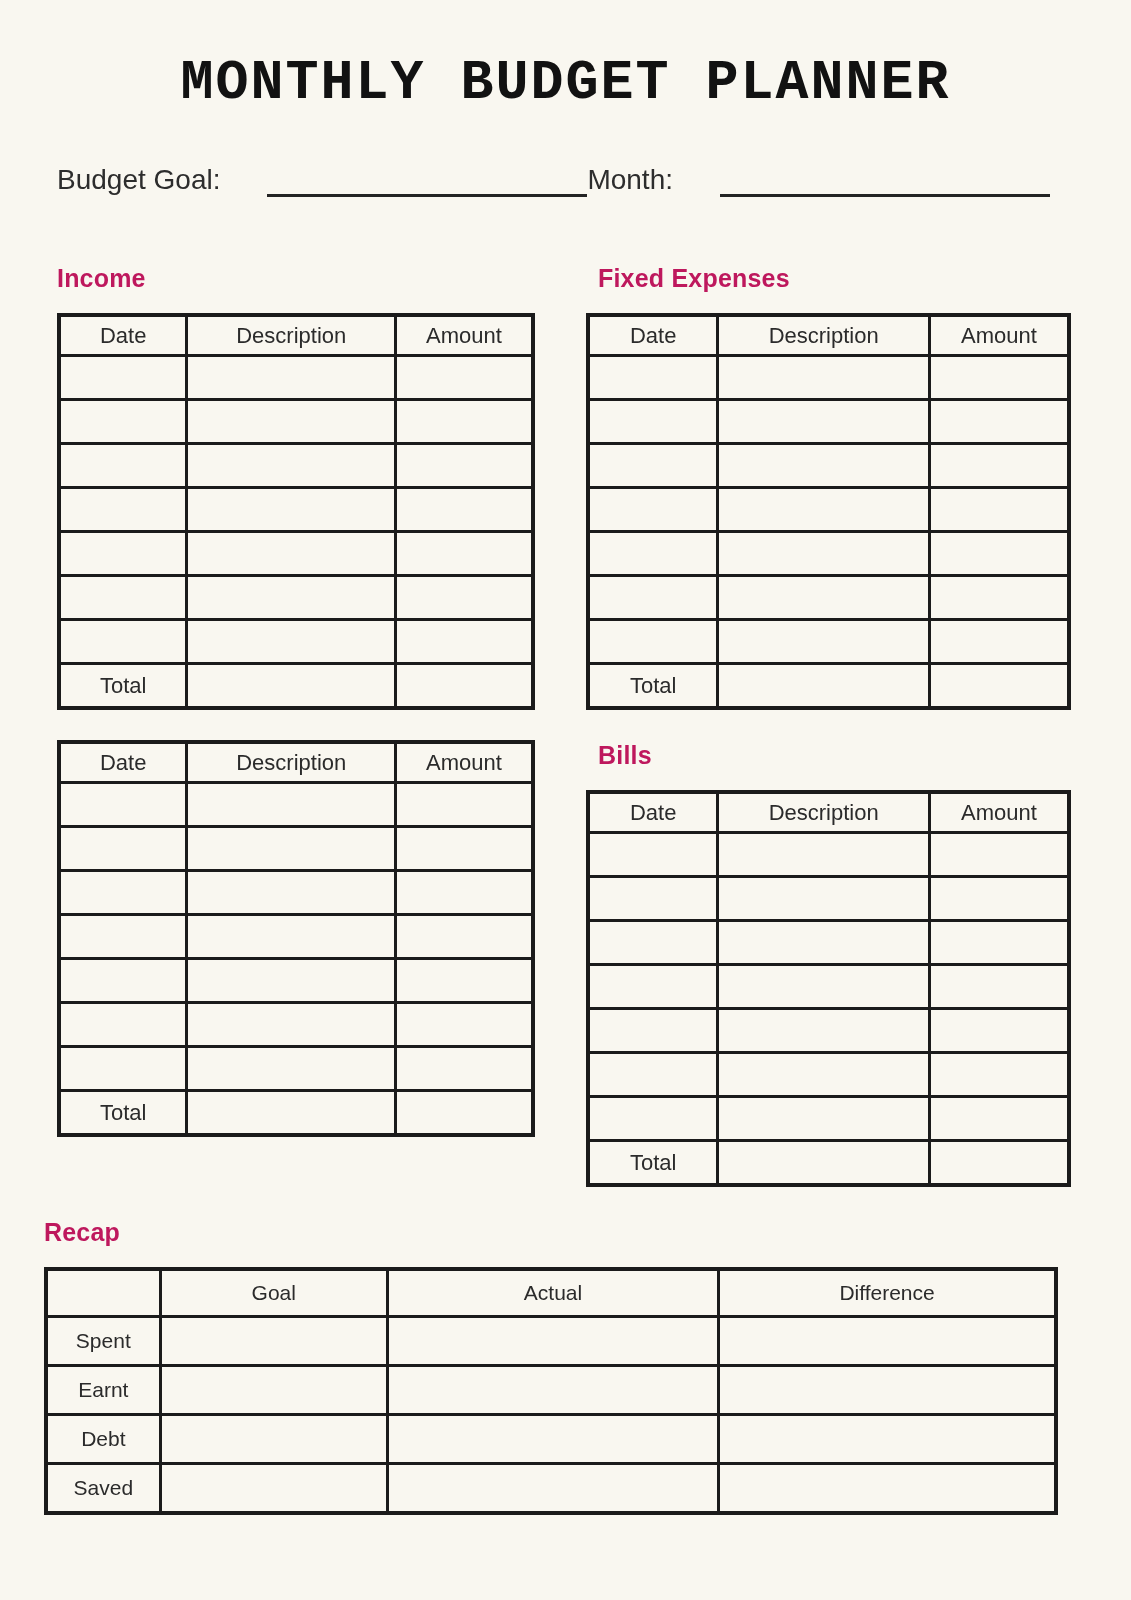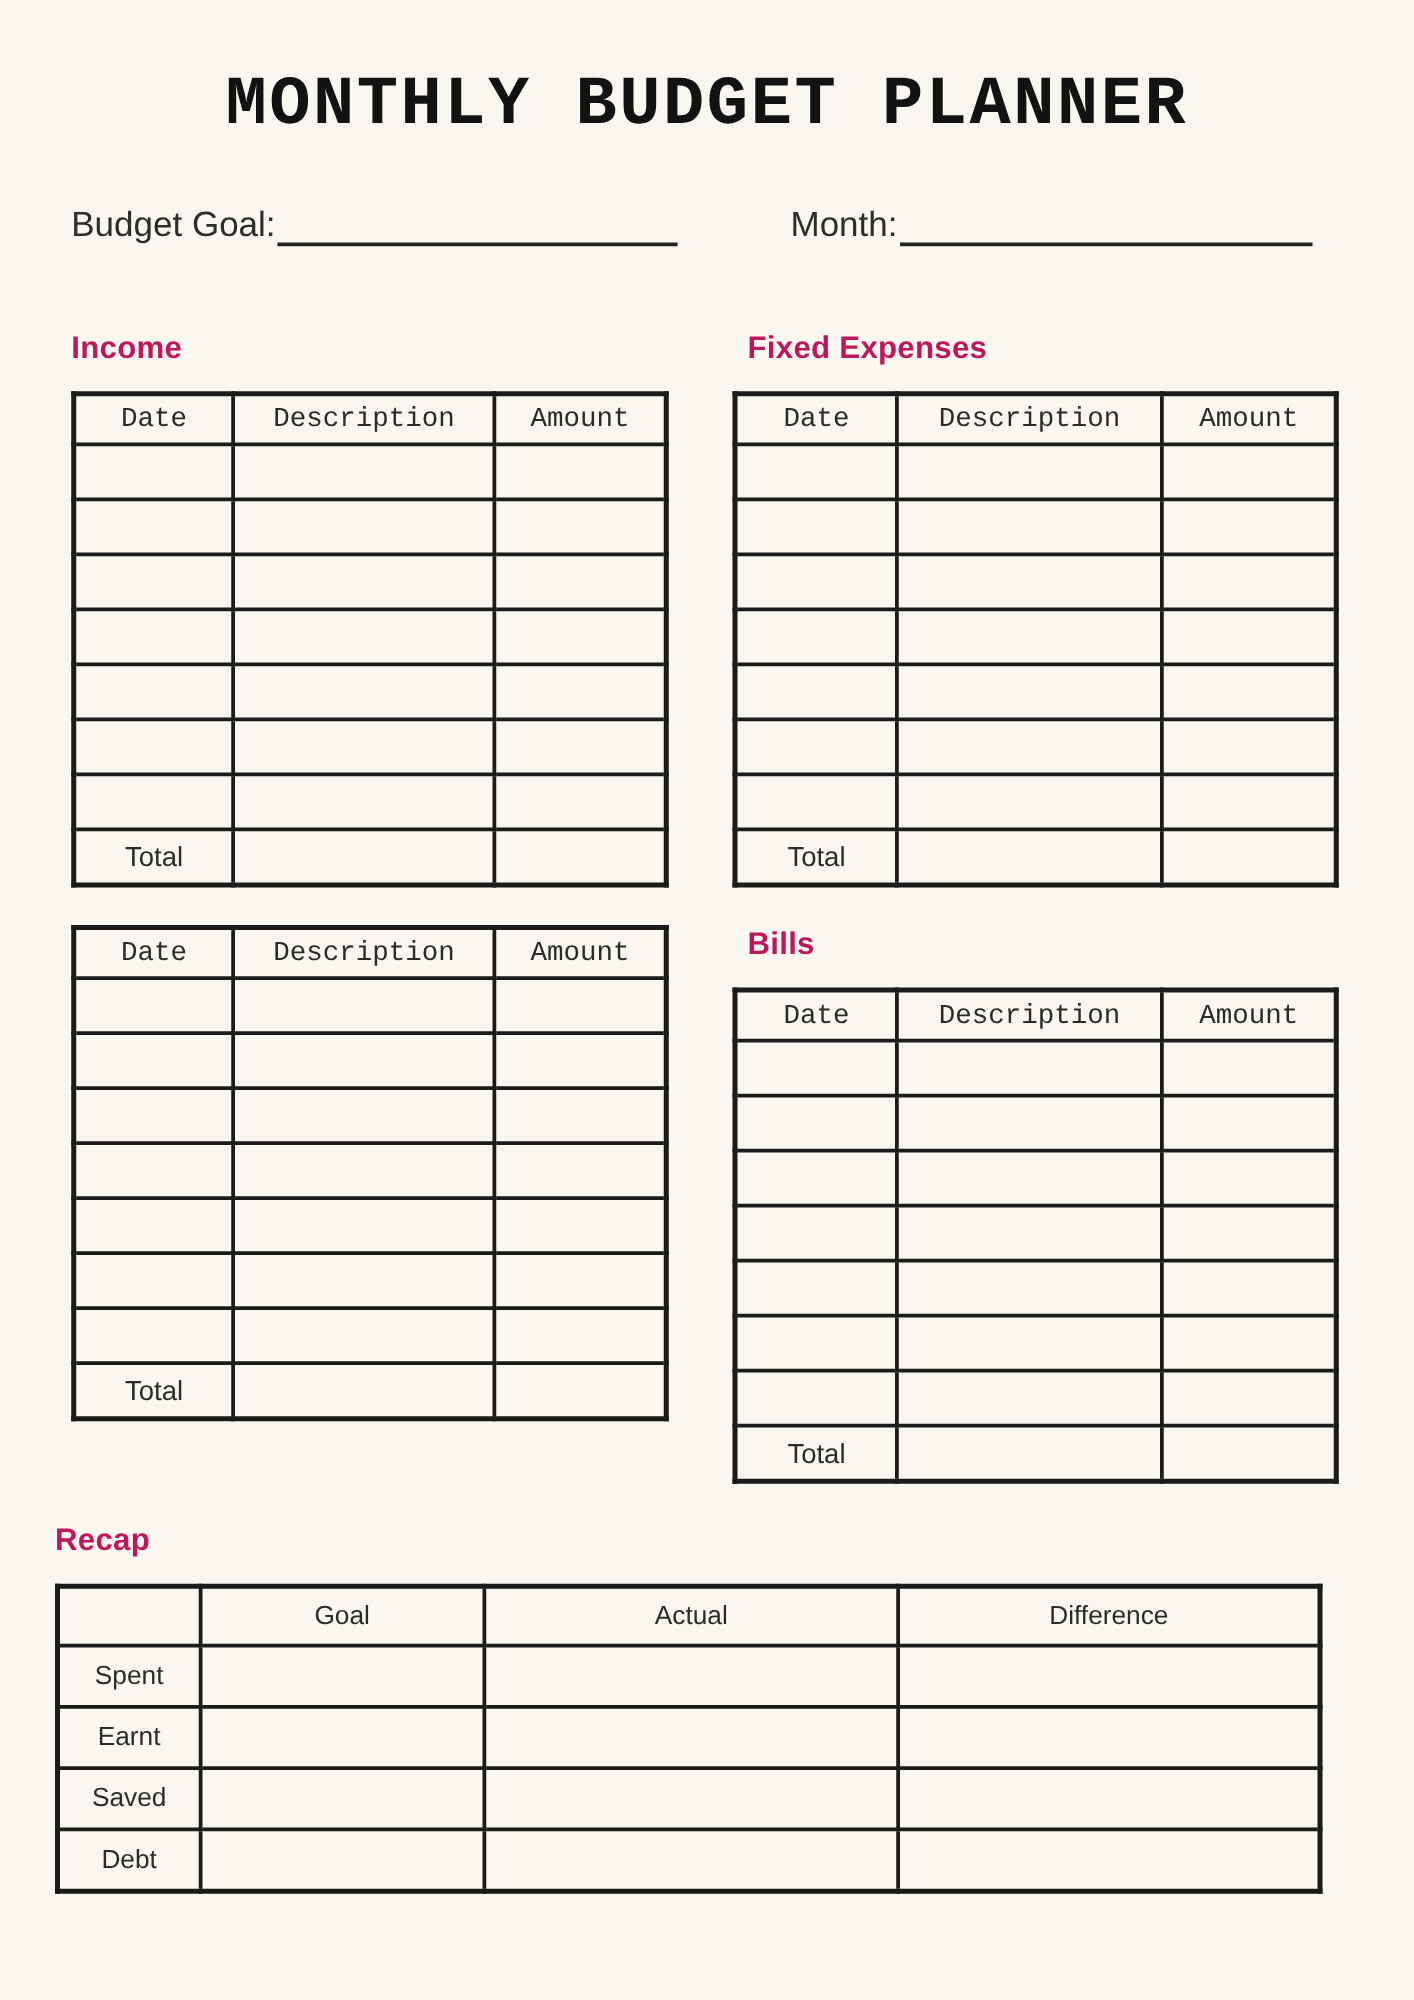--- a/index.html
+++ b/index.html
@@ -29,21 +29,21 @@
     font-size:55px;
     letter-spacing:2px;
     color:#121212;
   }
   
   .meta{
     display:flex;
     align-items:flex-end;
     margin:48px 81px 0 57px;
   }
-  .meta-field{display:flex;align-items:flex-end;}
+  .meta-field{display:flex;align-items:flex-end;gap:45px;}
   .meta-month{margin-left:auto;}
   .meta .label{
     font-size:28px;
     line-height:34px;
     color:#2D2D2D;
   }
   .meta .line{
     display:inline-block;
     height:30px;
     border-bottom:3px solid #242424;
@@ -75,21 +75,21 @@
     border:4px solid var(--ink);
   }
   .sheet th,.sheet td{
     border:3px solid var(--ink);
     padding:0;
     text-align:center;
     font-size:22px;
     font-weight:400;
     color:var(--text);
   }
-  .sheet thead th{height:37px;font-family:Liberation Mono, monospace;}
+  .sheet thead th{height:37px;}
   .sheet tbody td{height:41px;}
   .sheet tfoot td{height:41px;text-align:center;}
   .c-date{width:27%;}
   .c-desc{width:44%;}
   .c-amt{width:29%;}
   
   .recap{
     margin:30px 0 0 44px;
     width:1014px;
   }
@@ -400,27 +400,27 @@
           <td></td>
           <td></td>
         </tr>
         <tr>
           <th>Earnt</th>
           <td></td>
           <td></td>
           <td></td>
         </tr>
         <tr>
-          <th>Saved</th>
+          <th>Debt</th>
           <td></td>
           <td></td>
           <td></td>
         </tr>
         <tr>
-          <th>Debt</th>
+          <th>Saved</th>
           <td></td>
           <td></td>
           <td></td>
         </tr>
       </tbody>
     </table>
   </section>
 
 </div>
 

